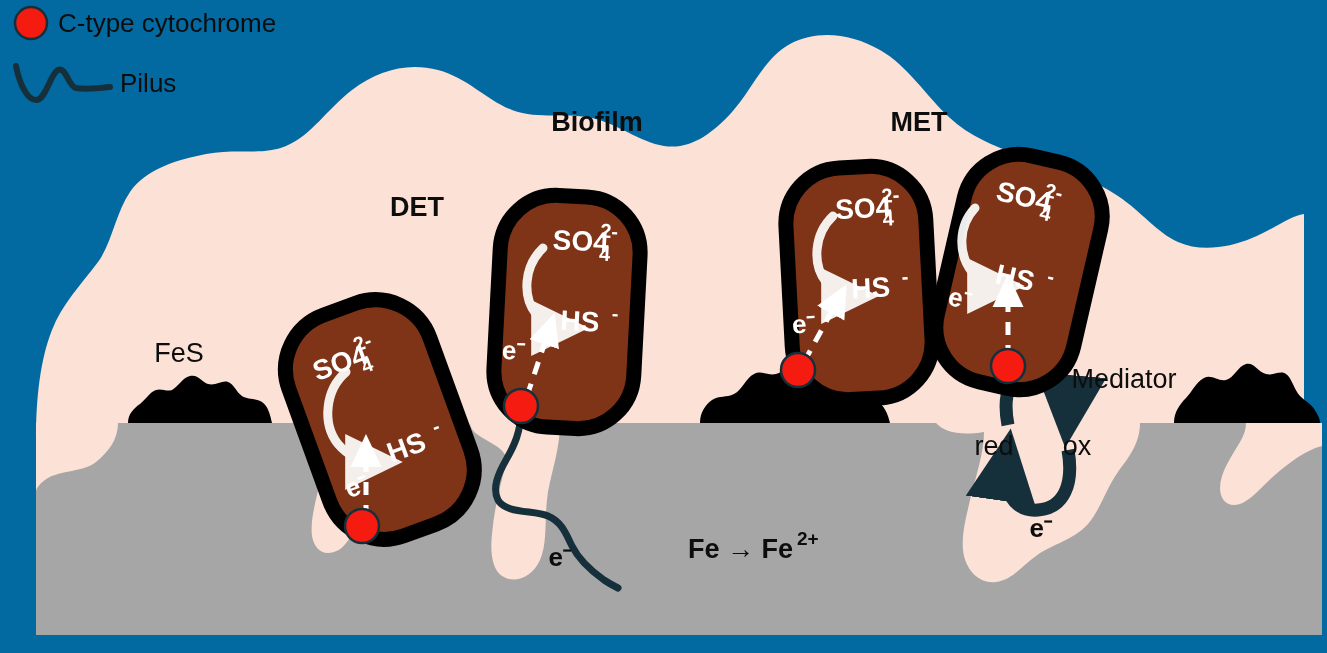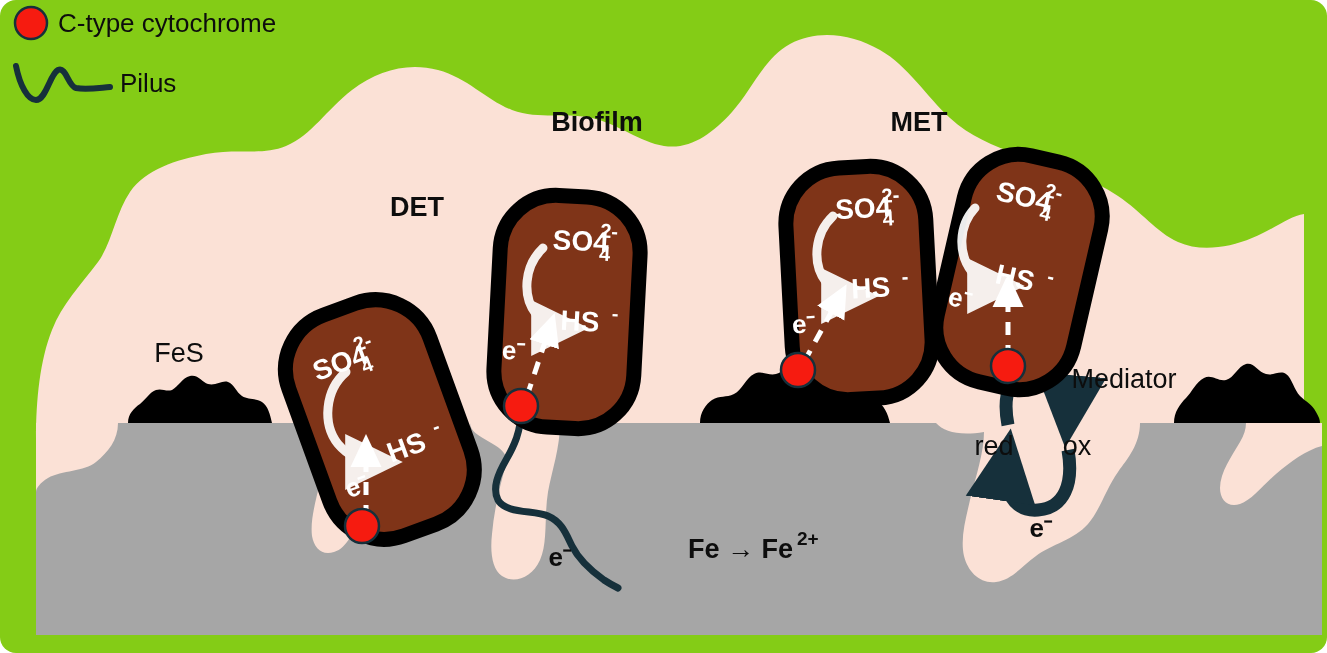--- a/index.html
+++ b/index.html
@@ -7,23 +7,22 @@
     padding: 0;
     background: #ffffff;
   }
   body {
     font-family: "Liberation Sans", sans-serif;
   }
   #figure {
     position: relative;
     width: 1327px;
     height: 653px;
-    background: #84cc16;
+    background: #0369a1;
     overflow: hidden;
-    border-radius: 16px;
   }
   #figure svg {
     position: absolute;
     top: 0;
     left: 0;
   }
   .lbl {
     font-family: "Liberation Sans", sans-serif;
   }
 </style>

